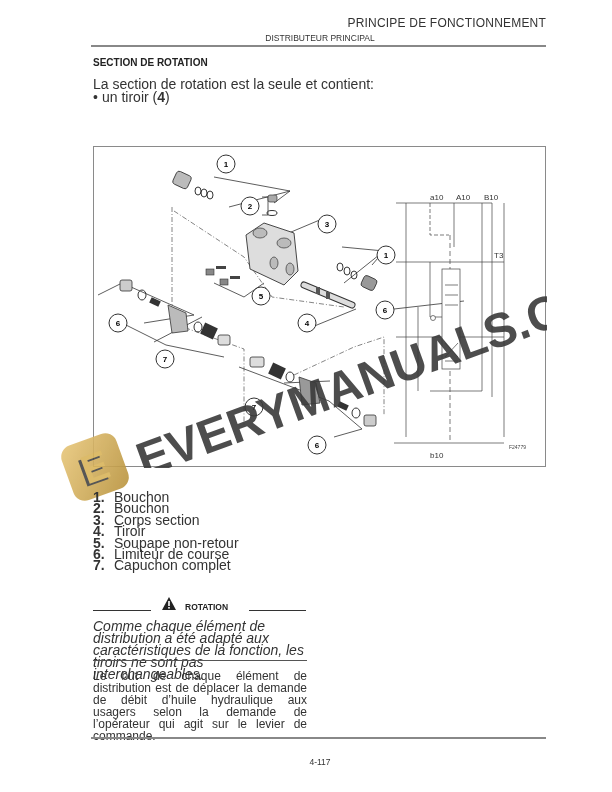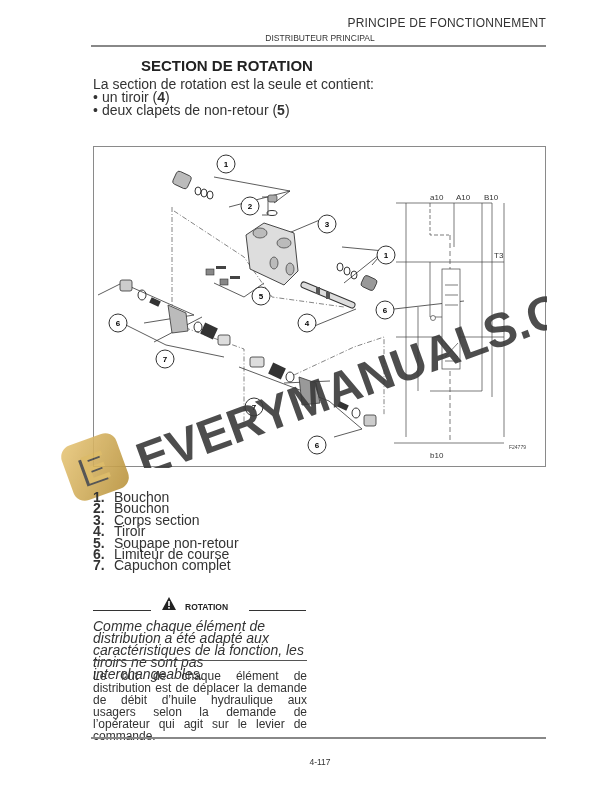--- a/index.html
+++ b/index.html
@@ -2,21 +2,21 @@
 <html><head>
   <meta charset="utf-8">
   <style>
     html, body { margin: 0; padding: 0; background: #ffffff; }
     body { width: 612px; height: 792px; position: relative; overflow: hidden;
            font-family: "Liberation Sans", sans-serif; color: #222; }
     .abs { position: absolute; }
     .hdr-right { right: 66px; top: 16px; font-size: 12px; letter-spacing: 0.2px; color: #333; }
     .hdr-center { left: 0; width: 640px; top: 33px; text-align: center; font-size: 8.5px; color: #333; }
     .rule { height: 2px; background: #888; }
-    .section-title { left: 93px; top: 57px; font-size: 15px; font-weight: bold; color: #222; margin-left: 48px; }
+    .section-title { left: 93px; top: 57px; font-size: 10px; font-weight: bold; color: #222; }
     .intro { left: 93px; top: 78px; font-size: 14px; line-height: 13px; color: #333; }
     .intro ul { list-style: none; margin: 0; padding: 0; }
     .intro li::before { content: "\2022"; display: inline-block; width: 9px; }
     .fig { left: 93px; top: 146px; width: 453px; height: 321px; border: 1px solid #8a8a8a; box-sizing: border-box; }
     .fig svg { position: absolute; left: 0; top: 0; }
     .legend { left: 93px; top: 492px; font-size: 14px; line-height: 11.4px; color: #333; }
     .legend .num { display: inline-block; width: 21px; font-weight: bold; }
     .attn-head { left: 93px; top: 597px; width: 213px; height: 20px; }
     .attn-line { position: absolute; top: 13px; height: 1px; background: #333; }
     .attn-title { position: absolute; left: 92px; top: 5px; font-size: 8.5px; font-weight: bold; }
@@ -33,21 +33,20 @@
 
 <div class="abs hdr-right">PRINCIPE DE FONCTIONNEMENT</div>
 <div class="abs hdr-center">DISTRIBUTEUR PRINCIPAL</div>
 <div class="abs rule" style="left:91px; top:45px; width:455px;"></div>
 
 <div class="abs section-title">SECTION DE ROTATION</div>
 <div class="abs intro">
   <div>La section de rotation est la seule et contient:</div>
   <ul>
     <li><span>un tiroir (</span><b>4</b><span>)</span></li>
-    <li><span>deux clapets de non-retour (</span><b>5</b><span>)</span></li>
   </ul>
 </div>
 
 <div class="abs fig">
   <svg width="453" height="321" viewBox="0 0 453 321">
     <g stroke="#333" fill="none" stroke-width="0.8">
 
       <g stroke-dasharray="5,2,1,2" stroke="#666">
         <path d="M80,64 L150,110 L178,150 L250,160"></path>
         <path d="M200,228 L260,200 L290,190 L290,268"></path>

